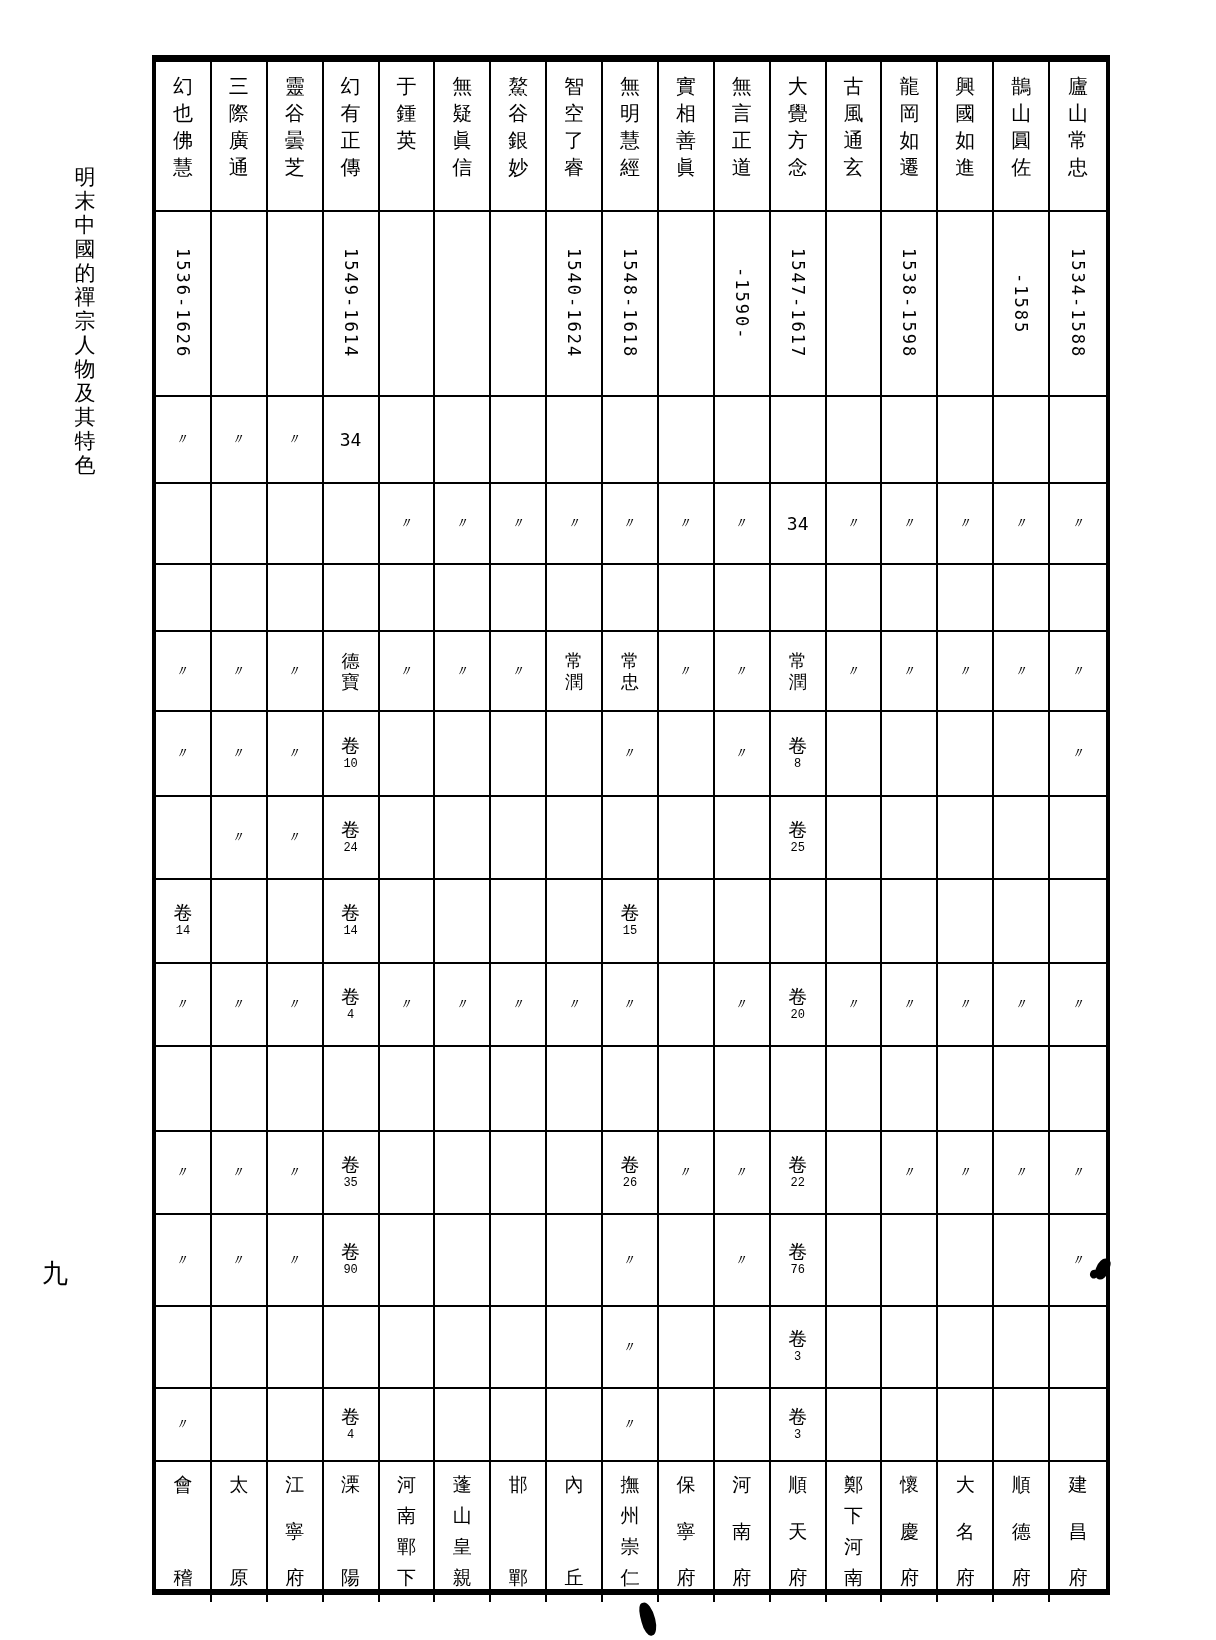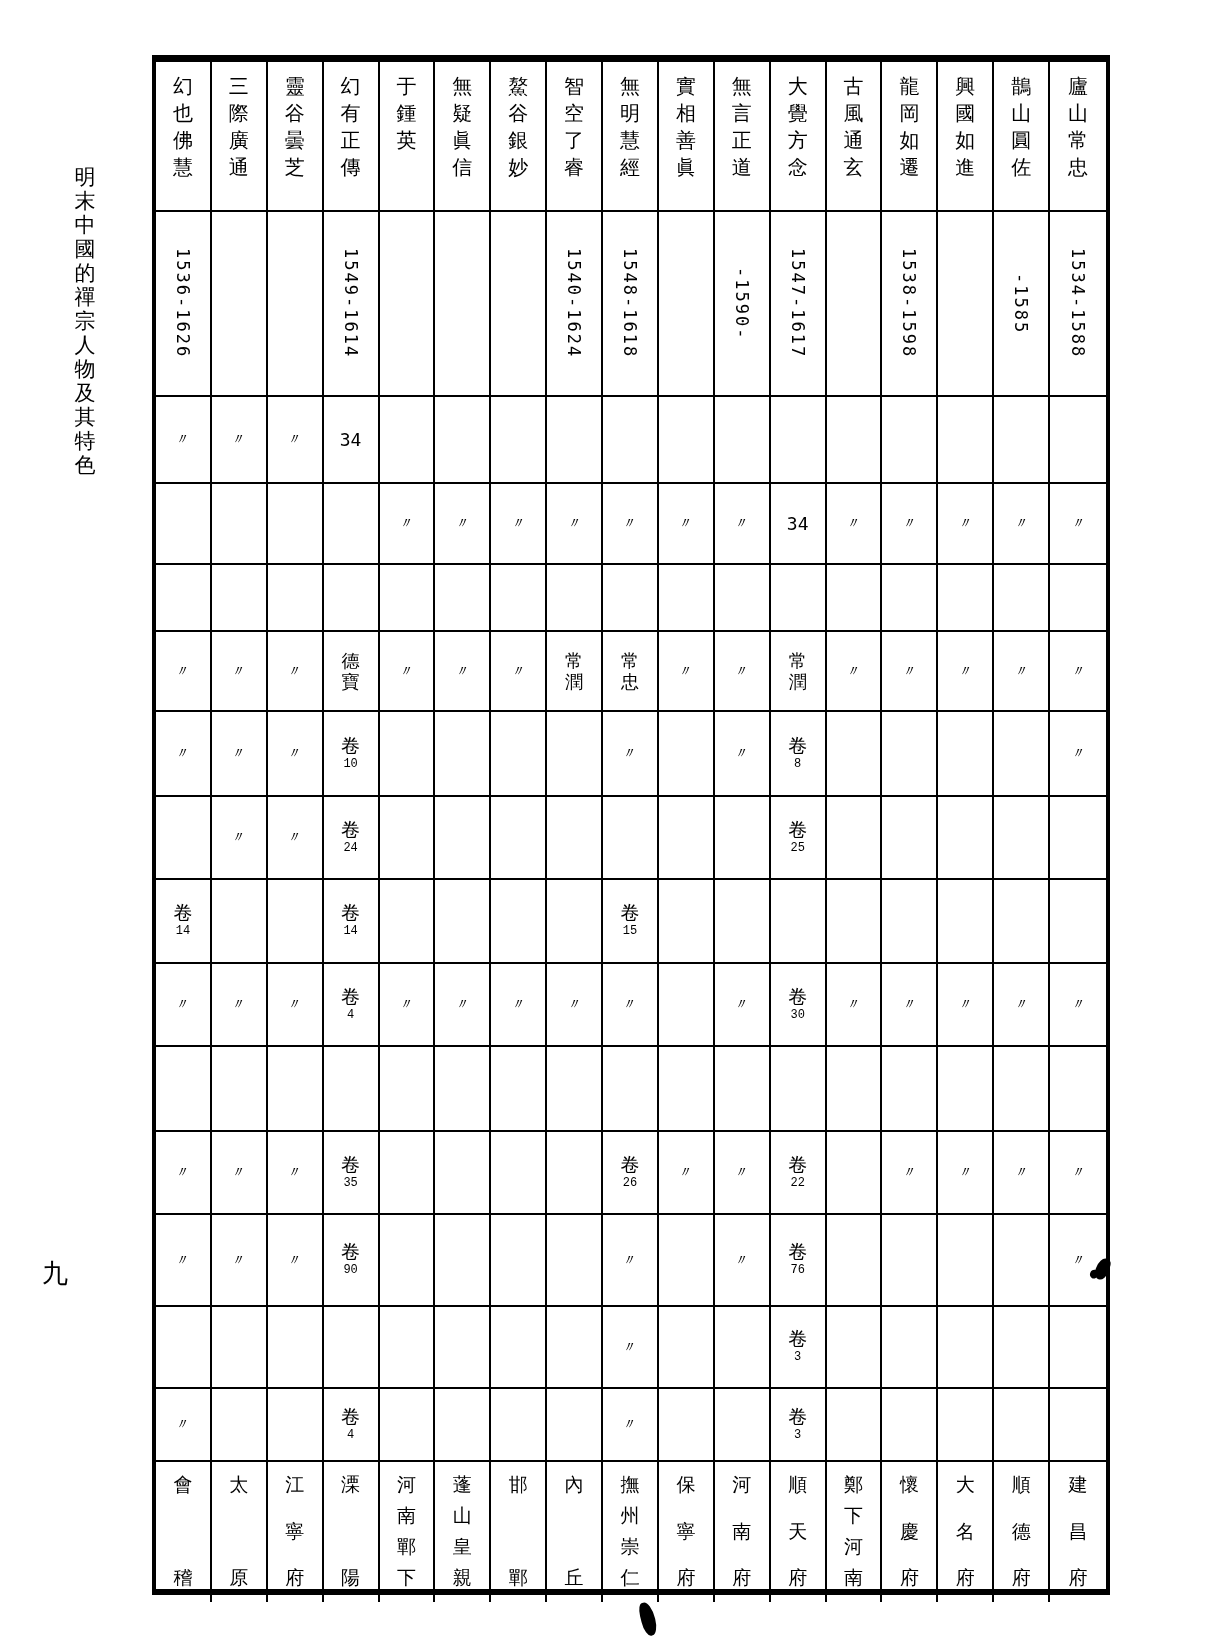--- a/index.html
+++ b/index.html
@@ -496,21 +496,21 @@
       </div>
       <div class="cell">
         <span class="ditto">〃</span>
       </div>
       <div class="cell"></div>
       <div class="cell">
         <span class="ditto">〃</span>
       </div>
       <div class="cell">
         <span class="kan">卷</span>
-        <span class="kan-num">30</span>
+        <span class="kan-num">20</span>
       </div>
       <div class="cell">
         <span class="ditto">〃</span>
       </div>
       <div class="cell">
         <span class="ditto">〃</span>
       </div>
       <div class="cell">
         <span class="ditto">〃</span>
       </div>

